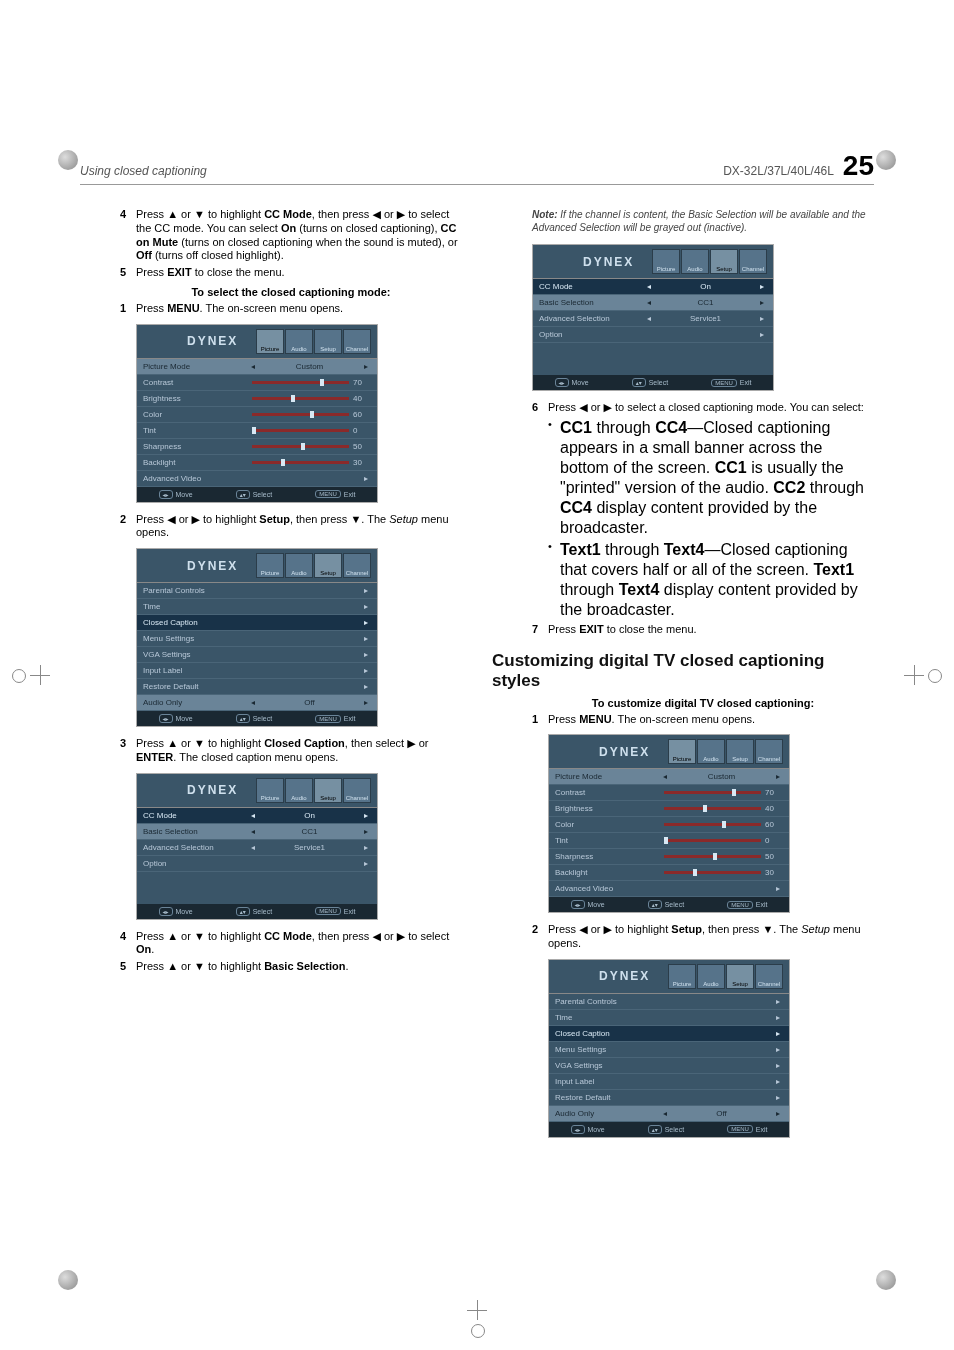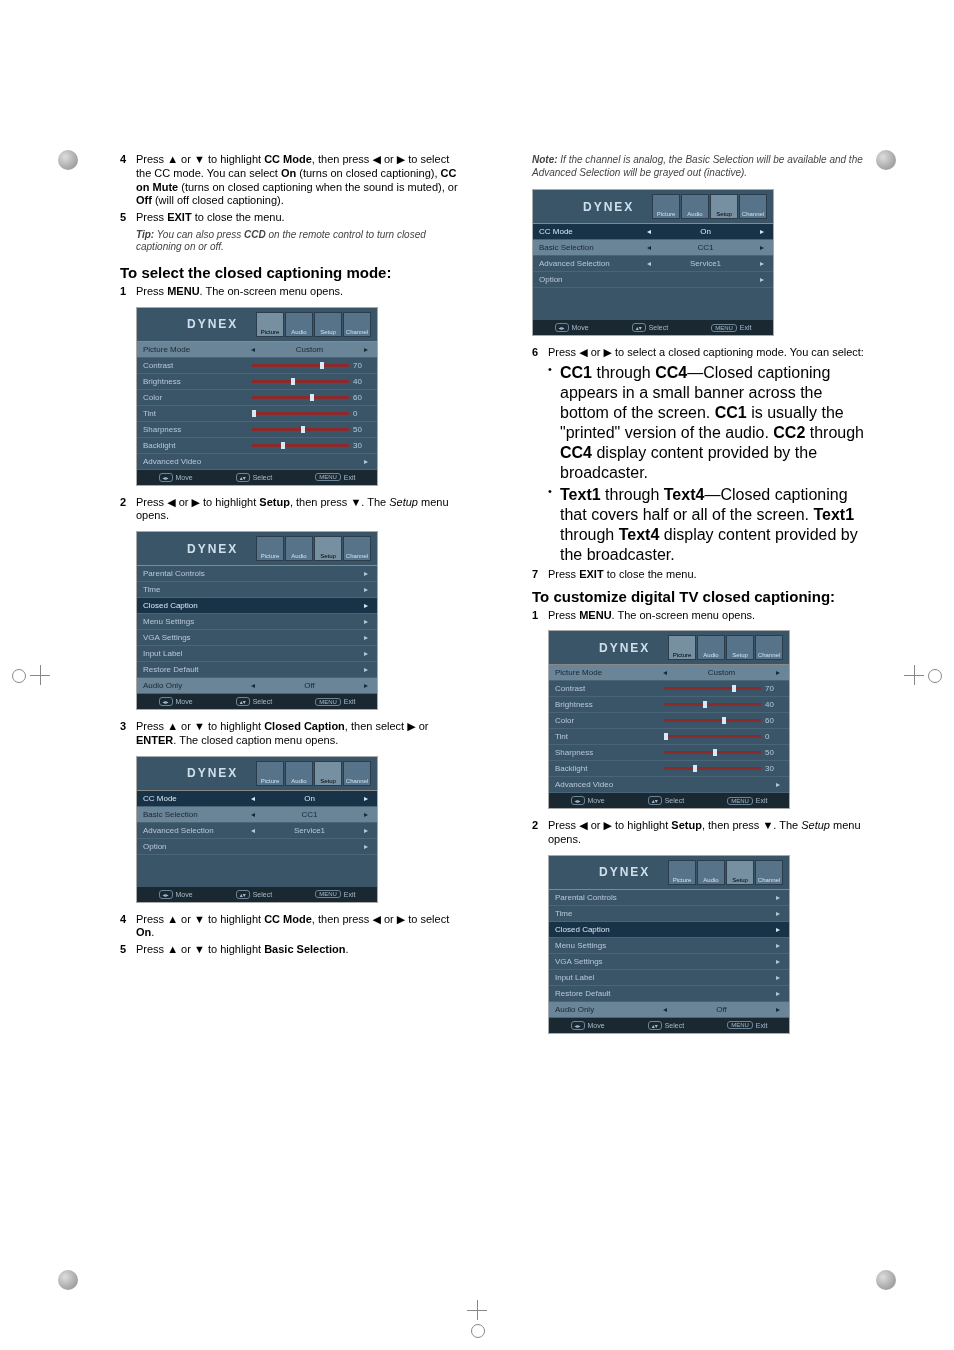--- a/index.html
+++ b/index.html
@@ -86,23 +86,24 @@
     margin: 4px 0 10px 16px;
     line-height: 1.25;
   }
   .h2 {
     font-size: 17px;
     font-weight: bold;
     color: #111;
     margin: 14px 0 4px 0;
   }
   .h3 {
-    font-size: 15px;
+    font-size: 11px;
     font-weight: bold;
     margin: 6px 0 4px 0;
+    text-align: center;
   }
   b { font-weight: bold; }
   
   .osd {
     width: 240px;
     margin: 8px 0 10px 16px;
     border: 1px solid #aaa;
     font-size: 8px;
     color: #b8c8d8;
   }
@@ -264,37 +265,41 @@
   <div class="reg reg-left">
       <div class="circle circle-l"></div>
     </div>
   <div class="reg reg-right">
       <div class="circle circle-r"></div>
     </div>
   <div class="reg reg-bottom">
       <div class="circle circle-b"></div>
     </div>
 
+  <div class="header">
+    <div class="header-left">Using closed captioning</div>
+    <div class="header-right">
+      <span>DX-32L/37L/40L/46L</span>
+      <span class="pnum">25</span>
+    </div>
+  </div>
 
   <div class="columns">
 
     <div class="col">
       <div class="col-indent">
         <div class="step">
           <div class="num">4</div>
           <div class="txt">
-            <span>Press ▲ or ▼ to highlight </span><b>CC Mode</b><span>, then press ◀ or ▶ to select the CC mode. You can select </span><b>On</b><span> (turns on closed captioning), </span><b>CC on Mute</b><span> (turns on closed captioning when the sound is muted), or </span><b>Off</b><span> (will off closed captioning).</span>
+            <span>Press ▲ or ▼ to highlight </span><b>CC Mode</b><span>, then press ◀ or ▶ to select the CC mode. You can select </span><b>On</b><span> (turns on closed captioning), </span><b>CC on Mute</b><span> (turns on closed captioning when the sound is muted), or </span><b>Off</b><span> (turns off closed highlight).</span>
           </div>
         </div>
         <div class="step">
           <div class="num">5</div>
           <div class="txt"><span>Press </span><b>EXIT</b><span> to close the menu.</span></div>
-        </div>
-        <div class="tip">
-          <b>Tip:</b><span> You can also press </span><b>CCD</b><span> on the remote control to turn closed captioning on or off.</span>
         </div>
       </div>
 
       <div class="col-indent">
         <div class="h3">To select the closed captioning mode:</div>
 
         <div class="step">
           <div class="num">1</div>
           <div class="txt"><span>Press </span><b>MENU</b><span>. The on-screen menu opens.</span></div>
         </div>
@@ -518,21 +523,21 @@
         <div class="step">
           <div class="num">5</div>
           <div class="txt"><span>Press ▲ or ▼ to highlight </span><b>Basic Selection</b><span>.</span></div>
         </div>
       </div>
     </div>
 
     <div class="col">
       <div class="col-indent">
         <div class="tip" style="margin-left:0;">
-          <b>Note:</b><span> If the channel is analog, the Basic Selection will be available and the Advanced Selection will be grayed out (inactive).</span>
+          <b>Note:</b><span> If the channel is content, the Basic Selection will be available and the Advanced Selection will be grayed out (inactive).</span>
         </div>
 
         <div class="osd" style="margin-left:0;">
           <div class="osd-header">
             <div class="osd-logo">DYNEX</div>
             <div class="osd-tabs">
               <div class="osd-tab">Picture</div>
               <div class="osd-tab">Audio</div>
               <div class="osd-tab active">Setup</div>
               <div class="osd-tab">Channel</div>
@@ -591,20 +596,21 @@
         <div class="sub">
           <div class="dot">•</div>
           <div class="txt"><b>Text1</b> through <b>Text4</b><span>—Closed captioning that covers half or all of the screen. </span><b>Text1</b><span> through </span><b>Text4</b><span> display content provided by the broadcaster.</span></div>
         </div>
         <div class="step">
           <div class="num">7</div>
           <div class="txt"><span>Press </span><b>EXIT</b><span> to close the menu.</span></div>
         </div>
       </div>
 
+      <div class="h2">Customizing digital TV closed captioning styles</div>
       <div class="col-indent">
         <div class="h3">To customize digital TV closed captioning:</div>
 
         <div class="step">
           <div class="num">1</div>
           <div class="txt"><span>Press </span><b>MENU</b><span>. The on-screen menu opens.</span></div>
         </div>
 
         <div class="osd">
           <div class="osd-header">

